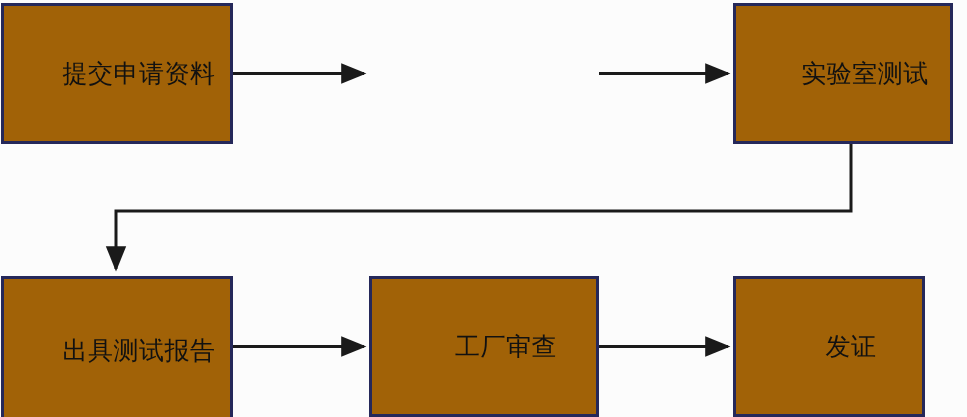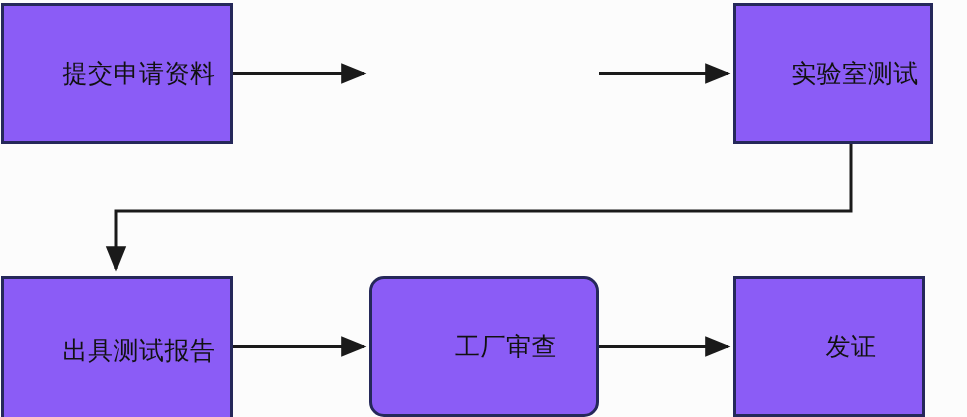--- a/index.html
+++ b/index.html
@@ -24,42 +24,42 @@
     position: absolute;
     left: 0;
     top: 0;
     width: 967px;
     height: 417px;
     pointer-events: none;
   }
   .node {
     position: absolute;
     box-sizing: border-box;
-    background: #8b5cf6;
+    background: #a16207;
     border: 3px solid #25285a;
     display: flex;
     align-items: center;
     justify-content: center;
     padding-left: 44px;
   }
   .node-label {
     font-size: 25px;
     line-height: 1.1;
     color: #111111;
     letter-spacing: 0.5px;
     white-space: nowrap;
     font-weight: 400;
   }
   
   #node-submit   { left: 1px;   top: 3px;   width: 232px; height: 141px; }
   #node-review   { left: 369px; top: 3px;   width: 230px; height: 141px; }
-  #node-labtest  { left: 733px; top: 3px;   width: 200px; height: 141px; }
+  #node-labtest  { left: 733px; top: 3px;   width: 220px; height: 141px; }
   
   #node-report   { left: 1px;   top: 276px; width: 232px; height: 150px; }
-  #node-factory  { left: 369px; top: 276px; width: 230px; height: 141px; border-radius: 15px; }
+  #node-factory  { left: 369px; top: 276px; width: 230px; height: 141px; }
   #node-certify  { left: 733px; top: 276px; width: 192px; height: 141px; }
 </style>
 </head>
 <body>
 
 <div id="flow-canvas">
 
   <svg class="edge-layer" width="967" height="417" viewBox="0 0 967 417" xmlns="http://www.w3.org/2000/svg">
     <defs>
       <marker id="arrowhead" markerWidth="9" markerHeight="9" refX="7.6" refY="4" orient="auto" markerUnits="strokeWidth">

